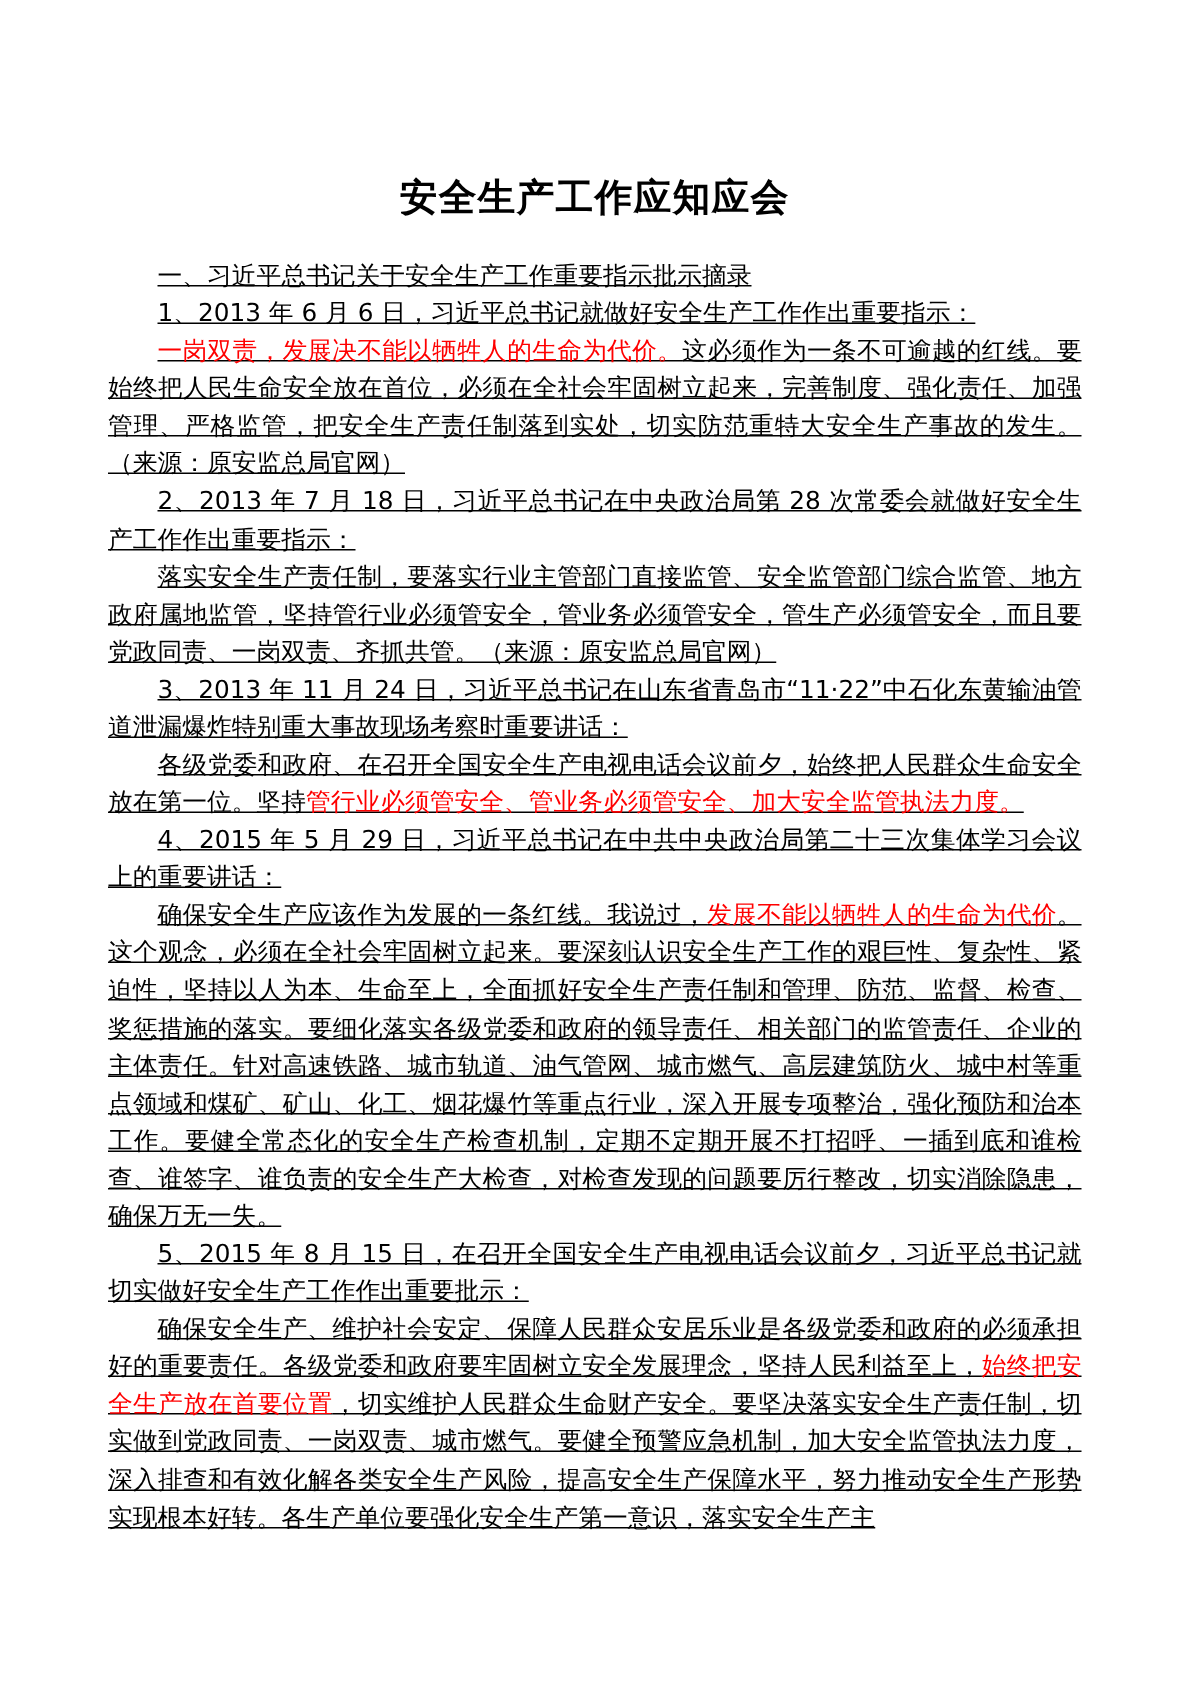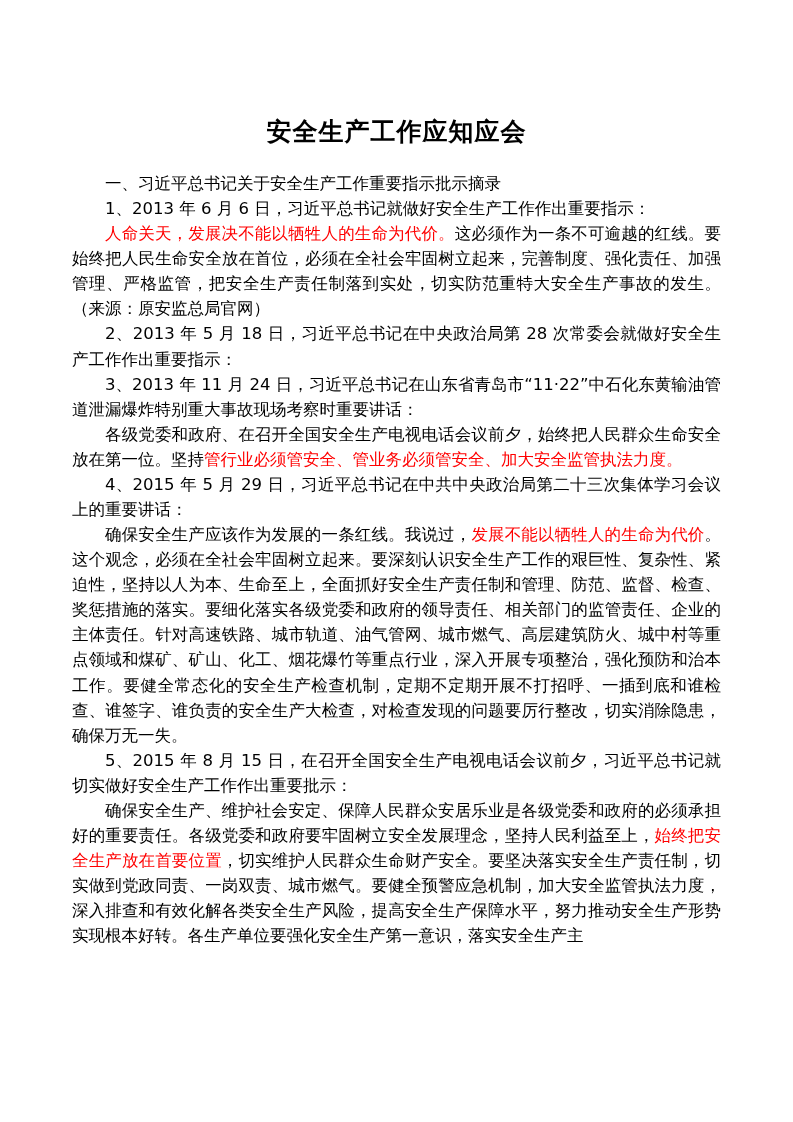--- a/index.html
+++ b/index.html
@@ -33,40 +33,44 @@
   }
   .body-text {
     font-size: 16.5px;
     line-height: 1.52;
     text-align: justify;
     text-justify: inter-ideograph;
   }
   p.para {
     margin: 0;
     text-indent: 2em;
+    text-decoration: underline;
   }
   .red {
     color: #ff0000;
   }
 </style>
 </head>
 <body>
 
 <div class="page">
   <div class="doc-title">安全生产工作应知应会</div>
   <div class="body-text">
     <p class="para">一、习近平总书记关于安全生产工作重要指示批示摘录</p>
     <p class="para">
       <span>1、2013 年 6 月 6 日，习近平总书记就做好安全生产工作作出重要指示：</span>
     </p>
     <p class="para">
-      <span class="red">人命关天，发展决不能以牺牲人的生命为代价。</span><span>这必须作为一条不可逾越的红线。要始终把人民生命安全放在首位，必须在全社会牢固树立起来，完善制度、强化责任、加强管理、严格监管，把安全生产责任制落到实处，切实防范重特大安全生产事故的发生。（来源：原安监总局官网）</span>
+      <span class="red">一岗双责，发展决不能以牺牲人的生命为代价。</span><span>这必须作为一条不可逾越的红线。要始终把人民生命安全放在首位，必须在全社会牢固树立起来，完善制度、强化责任、加强管理、严格监管，把安全生产责任制落到实处，切实防范重特大安全生产事故的发生。（来源：原安监总局官网）</span>
     </p>
     <p class="para">
-      <span>2、2013 年 5 月 18 日，习近平总书记在中央政治局第 28 次常委会就做好安全生产工作作出重要指示：</span>
+      <span>2、2013 年 7 月 18 日，习近平总书记在中央政治局第 28 次常委会就做好安全生产工作作出重要指示：</span>
+    </p>
+    <p class="para">
+      <span>落实安全生产责任制，要落实行业主管部门直接监管、安全监管部门综合监管、地方政府属地监管，坚持管行业必须管安全，管业务必须管安全，管生产必须管安全，而且要党政同责、一岗双责、齐抓共管。（来源：原安监总局官网）</span>
     </p>
     <p class="para">
       <span>3、2013 年 11 月 24 日，习近平总书记在山东省青岛市“11·22”中石化东黄输油管道泄漏爆炸特别重大事故现场考察时重要讲话：</span>
     </p>
     <p class="para">
       <span>各级党委和政府、在召开全国安全生产电视电话会议前夕，始终把人民群众生命安全放在第一位。坚持</span><span class="red">管行业必须管安全、管业务必须管安全、加大安全监管执法力度。</span>
     </p>
     <p class="para">
       <span>4、2015 年 5 月 29 日，习近平总书记在中共中央政治局第二十三次集体学习会议上的重要讲话：</span>
     </p>

